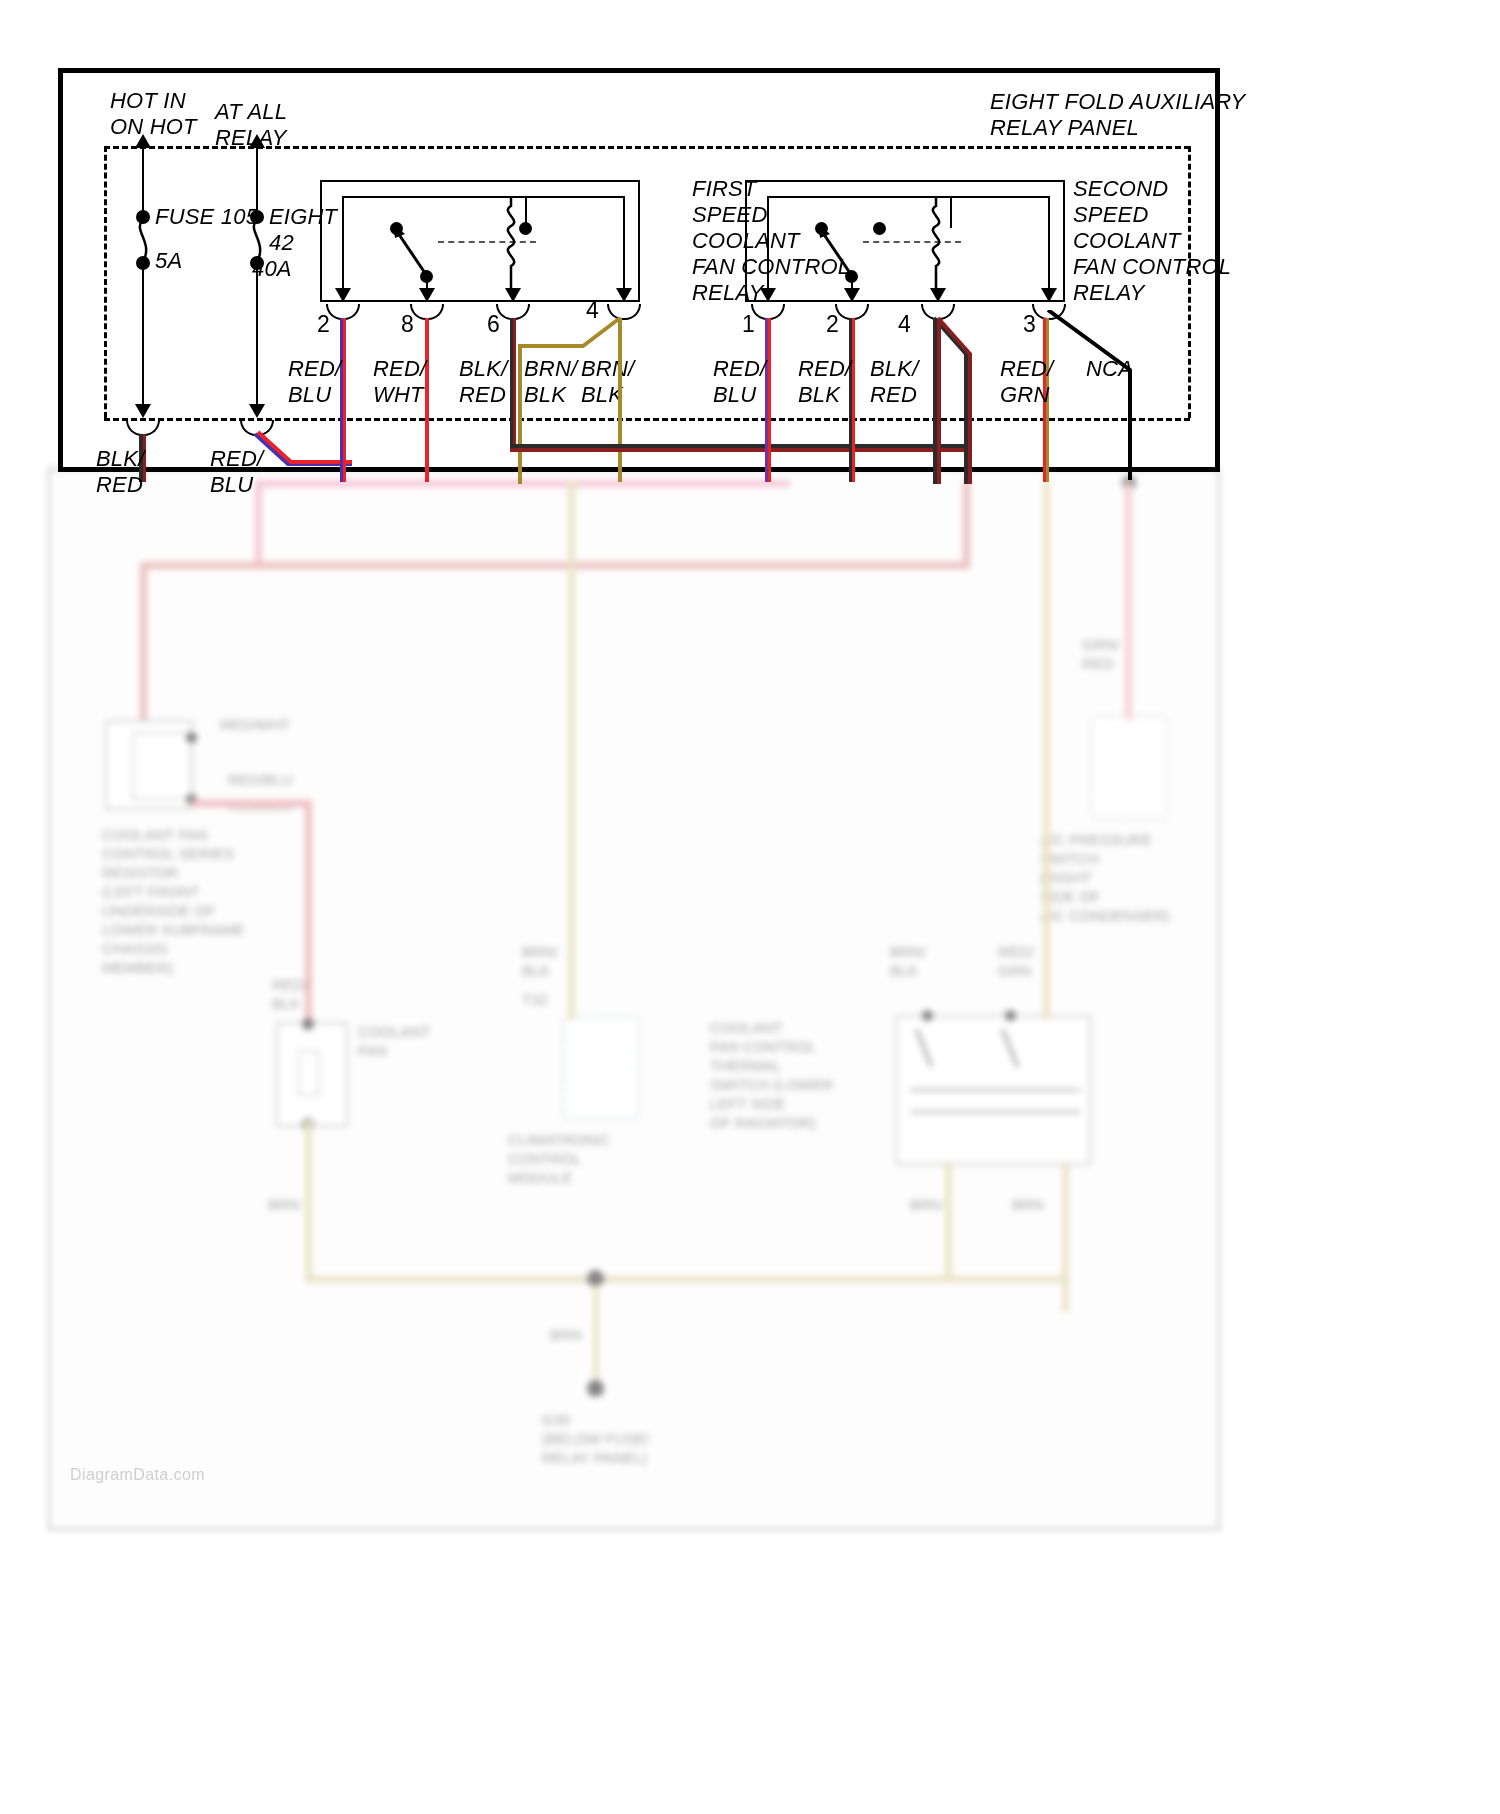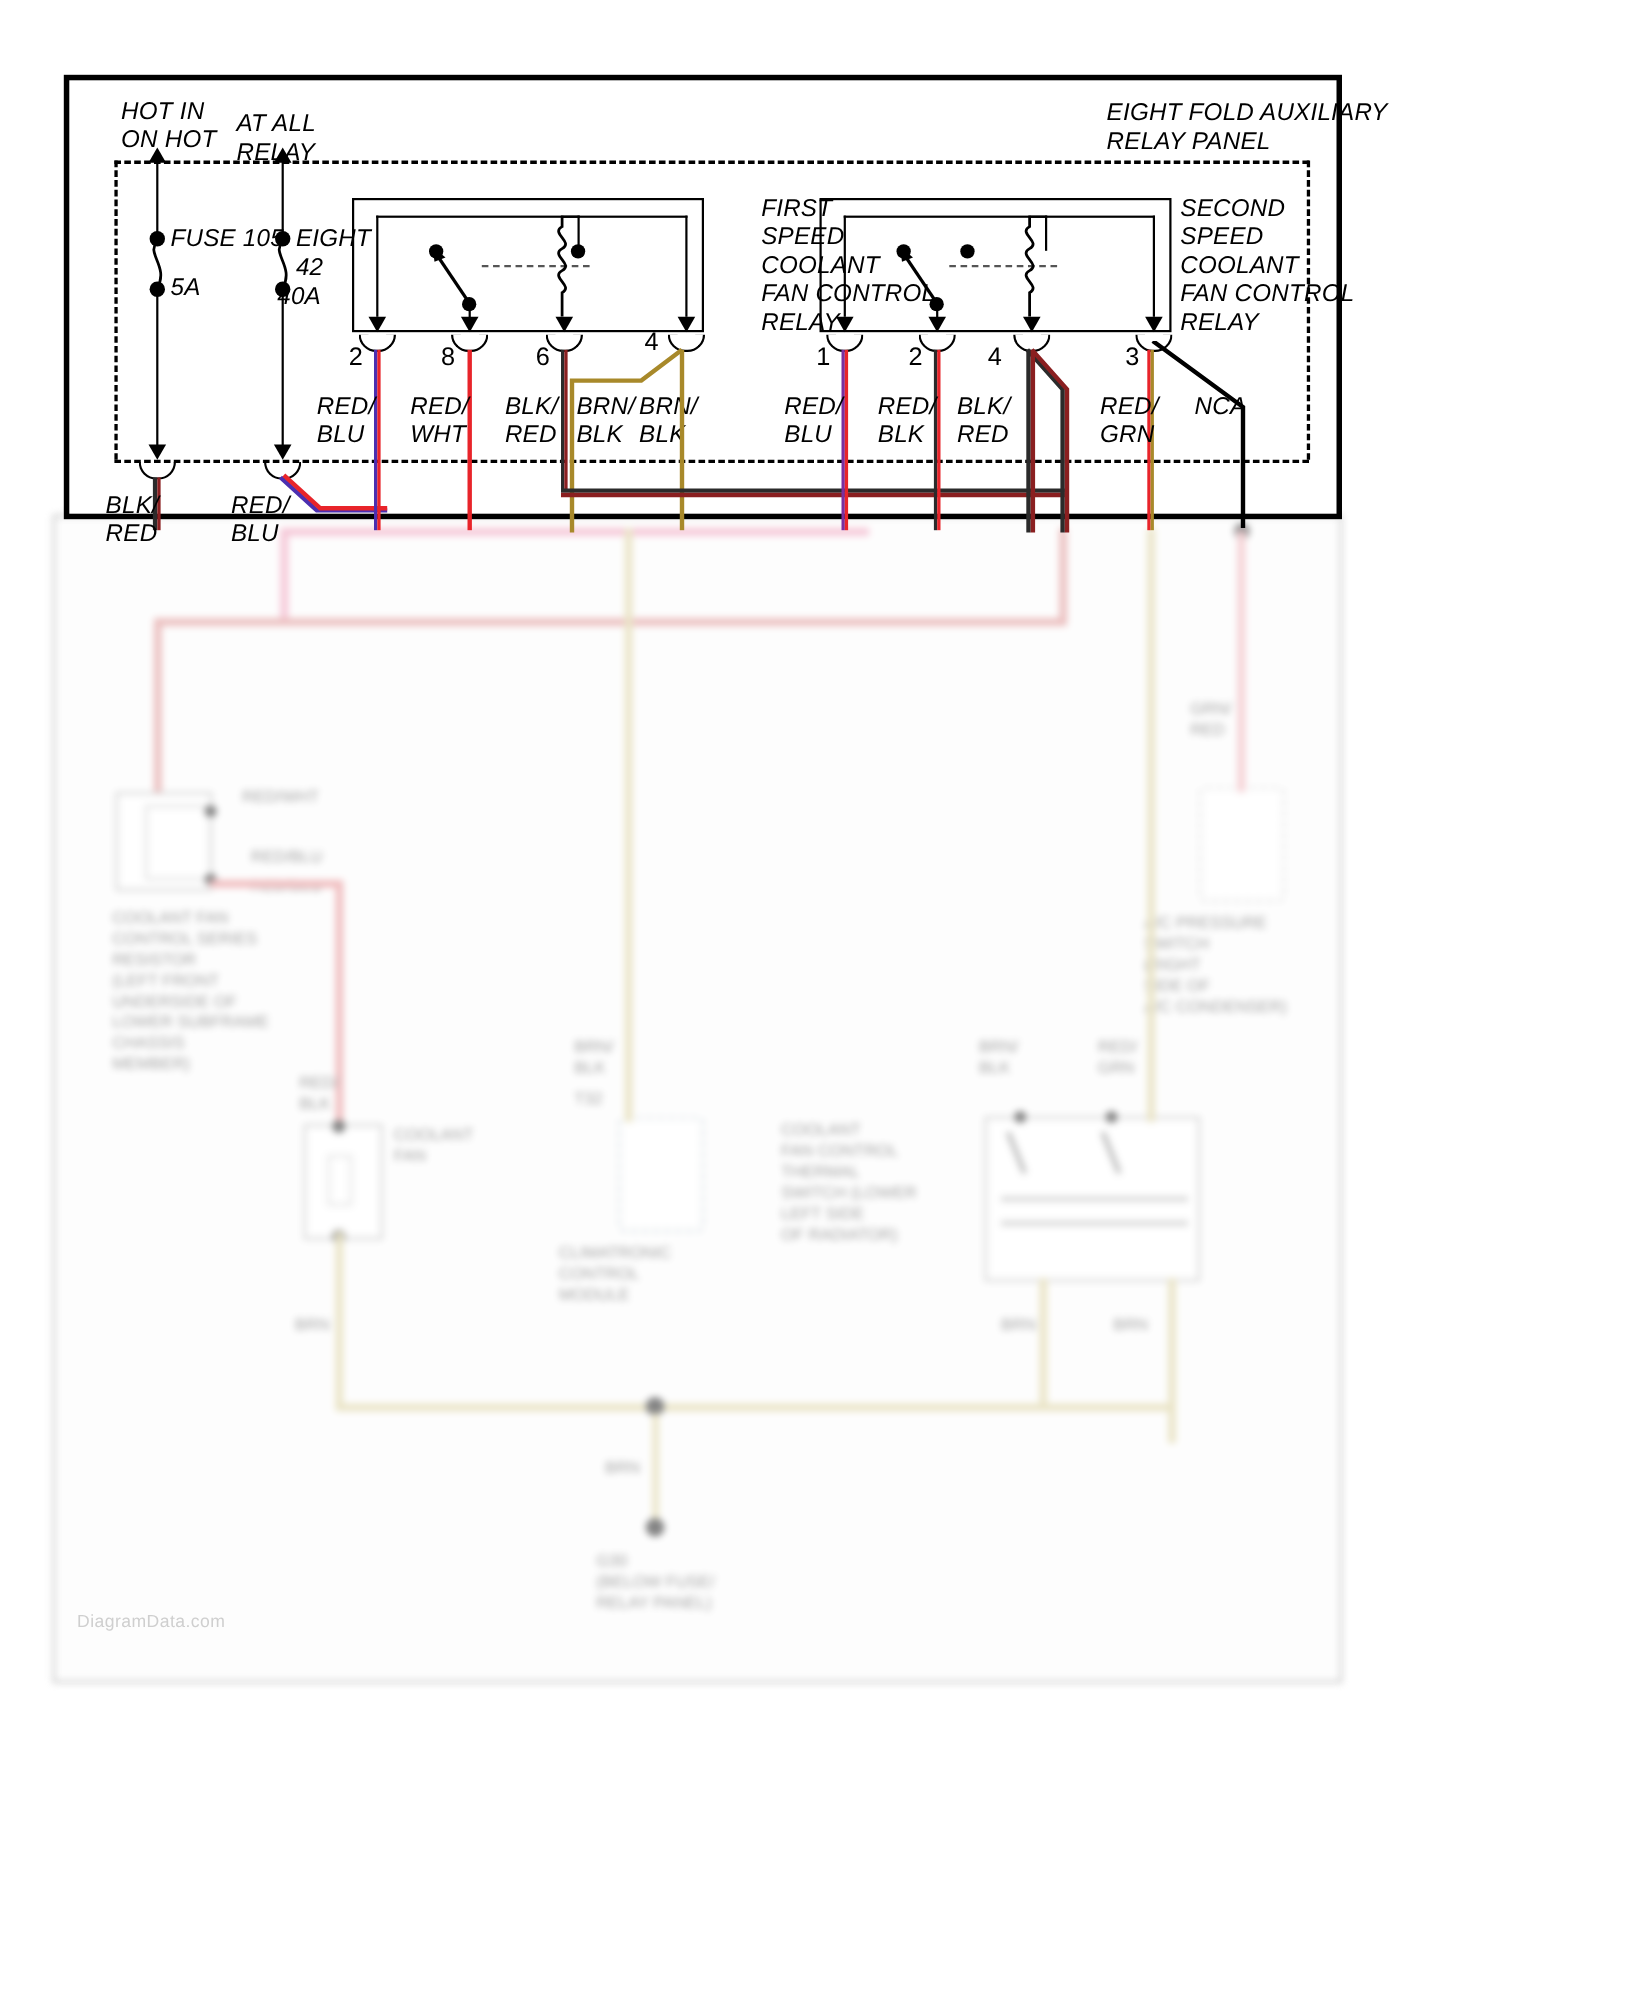--- a/index.html
+++ b/index.html
@@ -153,21 +153,21 @@
   </div>
 
   <div class="wm">DiagramData.com</div>
 
   <div class="frame" style="left:58px;top:68px;width:1162px;height:404px;background:#fff;"></div>
 
   <div class="txt" style="left:110px;top:88px;"><span>HOT IN</span><br><span>ON HOT</span></div>
 
   <div class="txt" style="left:215px;top:99px;"><span>AT ALL</span><br><span>RELAY</span></div>
 
-  <div class="txt" style="left:990px;top:89px;margin-left:16px;"><span>EIGHT FOLD AUXILIARY</span><br><span>RELAY PANEL</span></div>
+  <div class="txt" style="left:990px;top:89px;"><span>EIGHT FOLD AUXILIARY</span><br><span>RELAY PANEL</span></div>
 
   <div class="dashH" style="left:104px;top:146px;width:1086px;"></div>
   <div class="dashH" style="left:104px;top:418px;width:1086px;"></div>
   <div class="dashV" style="left:104px;top:146px;height:272px;"></div>
   <div class="dashV" style="left:1188px;top:146px;height:272px;"></div>
 
   <div class="arrowUp" style="left:135px;top:134px;"></div>
   <div class="vline" style="left:142px;top:146px;height:70px;"></div>
   <div class="dot" style="left:136px;top:210px;width:14px;height:14px;"></div>
   <svg class="abs" style="left:130px;top:220px;" width="30" height="42">

